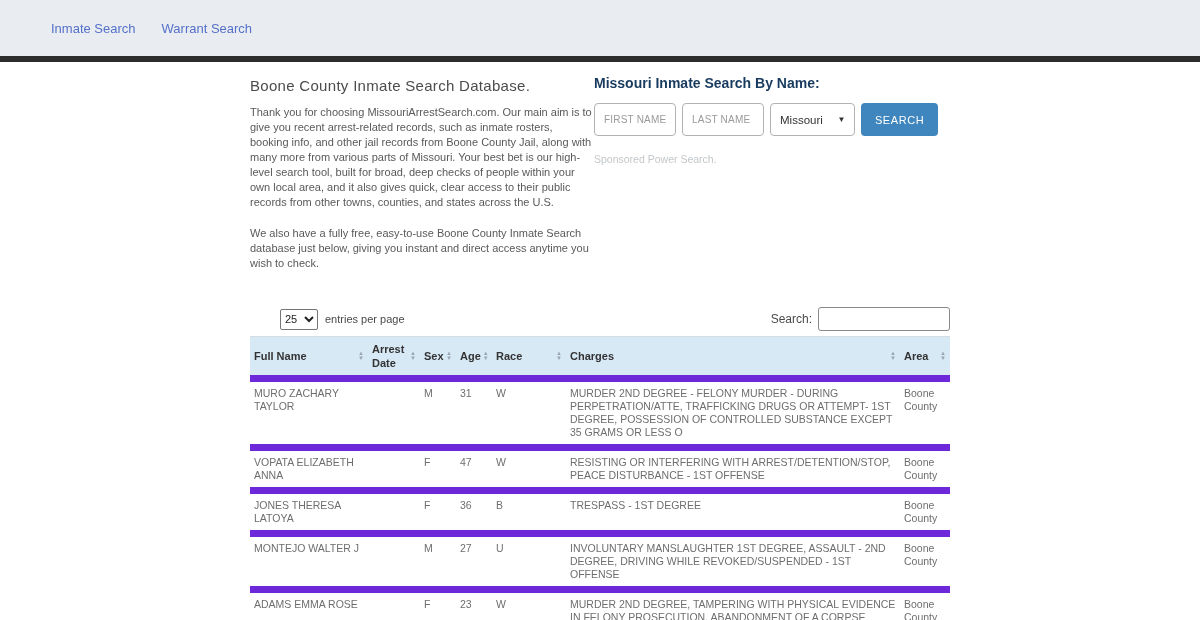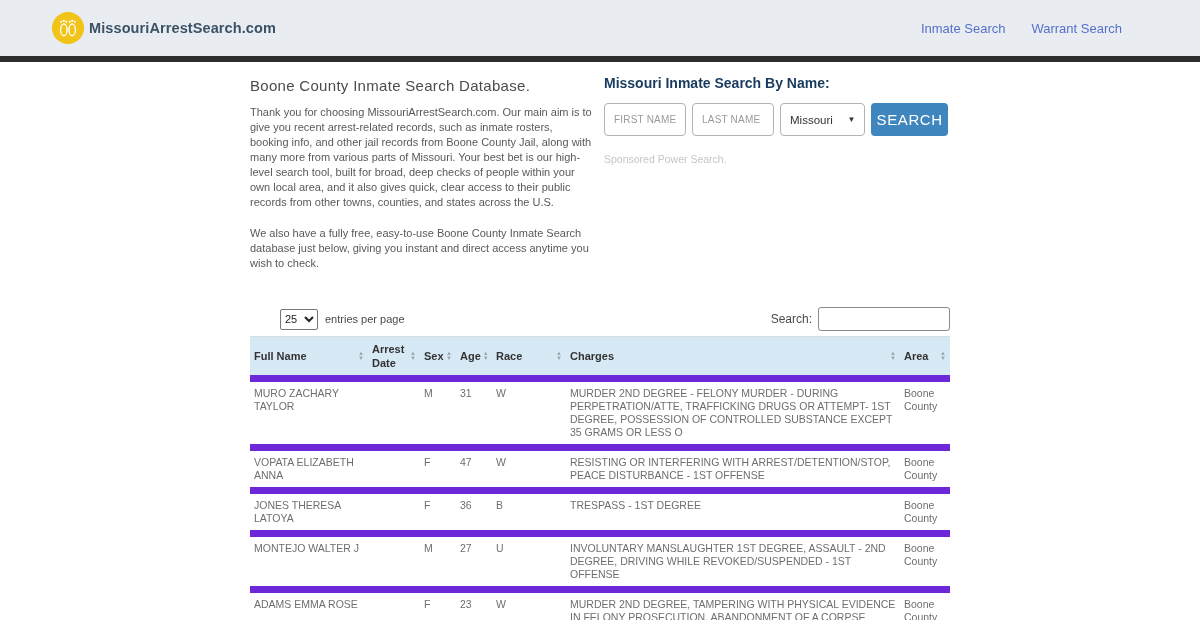--- a/index.html
+++ b/index.html
@@ -11,37 +11,37 @@
     justify-content:space-between; padding:0 78px 0 51px; }
   .brand { display:flex; align-items:center; gap:4px; cursor:pointer; }
   .brand svg { width:34px; height:34px; display:block; }
   .brand-name { font-size:14.5px; font-weight:bold; color:#3b5266; letter-spacing:.1px; }
   .top-nav { display:flex; gap:26px; }
   .top-nav a { font-size:13px; color:#5570c8; text-decoration:none; cursor:pointer; }
   .dark-bar { height:6px; background:#2d2d2d; }
 
   
   main { width:700px; margin:0 auto; padding-top:9px; }
-  .top { display:flex; gap:12px; }
+  .top { display:flex; gap:2px; }
   .intro { width:342px; }
   .intro h1 { font-size:15px; font-weight:normal; color:#4c4c4c; margin:6px 0 11px; letter-spacing:.3px; }
   .intro p { font-size:11px; line-height:15px; color:#595959; margin-bottom:16px; }
   .form-col { width:344px; }
   .form-col h2 { font-size:14px; font-weight:bold; color:#173a5e; margin:4px 0 12px; }
   .form-row { display:flex; gap:6px; }
   .form-row input { width:82px; height:33px; border:1px solid #b3b3b3; border-radius:4px;
     padding:8px 9px; font-size:10px; color:#444; outline:none; }
   .form-row input::placeholder { color:#9a9a9a; font-size:10px; letter-spacing:.2px; }
   .state-select { width:89px; height:33px; border:1px solid #b3b3b3; border-radius:4px;
     display:flex; align-items:center; justify-content:space-between; padding:0 9px;
     cursor:pointer; background:#fff; }
   .state-select .val { font-size:11.5px; color:#333; }
   .state-select .caret { font-size:8px; color:#333; }
   .search-btn { width:81px; height:33px; background:#3e86bd; color:#fff; border:none;
-    border-radius:4px; font-size:15px; letter-spacing:.6px; cursor:pointer;
+    border-radius:4px; font-size:11px; letter-spacing:.6px; cursor:pointer;
     font-family:inherit; }
   .sponsored { margin-top:17px; font-size:10.5px; color:#c3c7ca; }
 
   
   .controls { display:flex; justify-content:space-between; align-items:center; margin-top:20px; }
   .entries { display:flex; align-items:center; gap:7px;padding-left:30px; }
   .entries select { width:38px; height:21px; font-size:11px; color:#222;
     border:1px solid #767676; border-radius:2px; background:#fff; font-family:inherit; }
   .entries .lbl { font-size:11px; color:#4a4a4a; }
   .filter { display:flex; align-items:center; gap:6px; }
@@ -59,38 +59,20 @@
   .sort { display:inline-flex; flex-direction:column; align-items:center; margin-left:2px; }
   .sort i { font-style:normal; font-size:6px; line-height:5px; color:#9aa6b0; }
   td { border-top:7px solid #6d28d9; padding:5px 4px; vertical-align:top;
     font-size:10.5px; line-height:13px; color:#6e6e6e; background:#fff;
     word-wrap:break-word; }
 </style>
 </head>
 <body>
 
 <header class="site-header">
-  <div class="brand">
-    <svg viewBox="0 0 36 36">
-      <circle cx="18" cy="18" r="17" fill="#f2c318"></circle>
-      <g fill="none" stroke="#fff" stroke-width="1.4">
-        <ellipse cx="13.6" cy="20" rx="3.4" ry="6.2"></ellipse>
-        <ellipse cx="22.4" cy="20" rx="3.4" ry="6.2"></ellipse>
-      </g>
-      <g fill="#fff">
-        <circle cx="10.8" cy="11.4" r="1.1"></circle>
-          <circle cx="13.6" cy="10.4" r="1.2"></circle>
-          <circle cx="16.2" cy="11.4" r="1.1"></circle>
-        <circle cx="19.8" cy="11.4" r="1.1"></circle>
-          <circle cx="22.4" cy="10.4" r="1.2"></circle>
-          <circle cx="25.2" cy="11.4" r="1.1"></circle>
-      </g>
-    </svg>
-    <span class="brand-name">MissouriArrestSearch.com</span>
-  </div>
   <nav class="top-nav">
     <a>Inmate Search</a>
     <a>Warrant Search</a>
   </nav>
 </header>
 <div class="dark-bar"></div>
 
 <main>
   <section class="top">
     <div class="intro">

